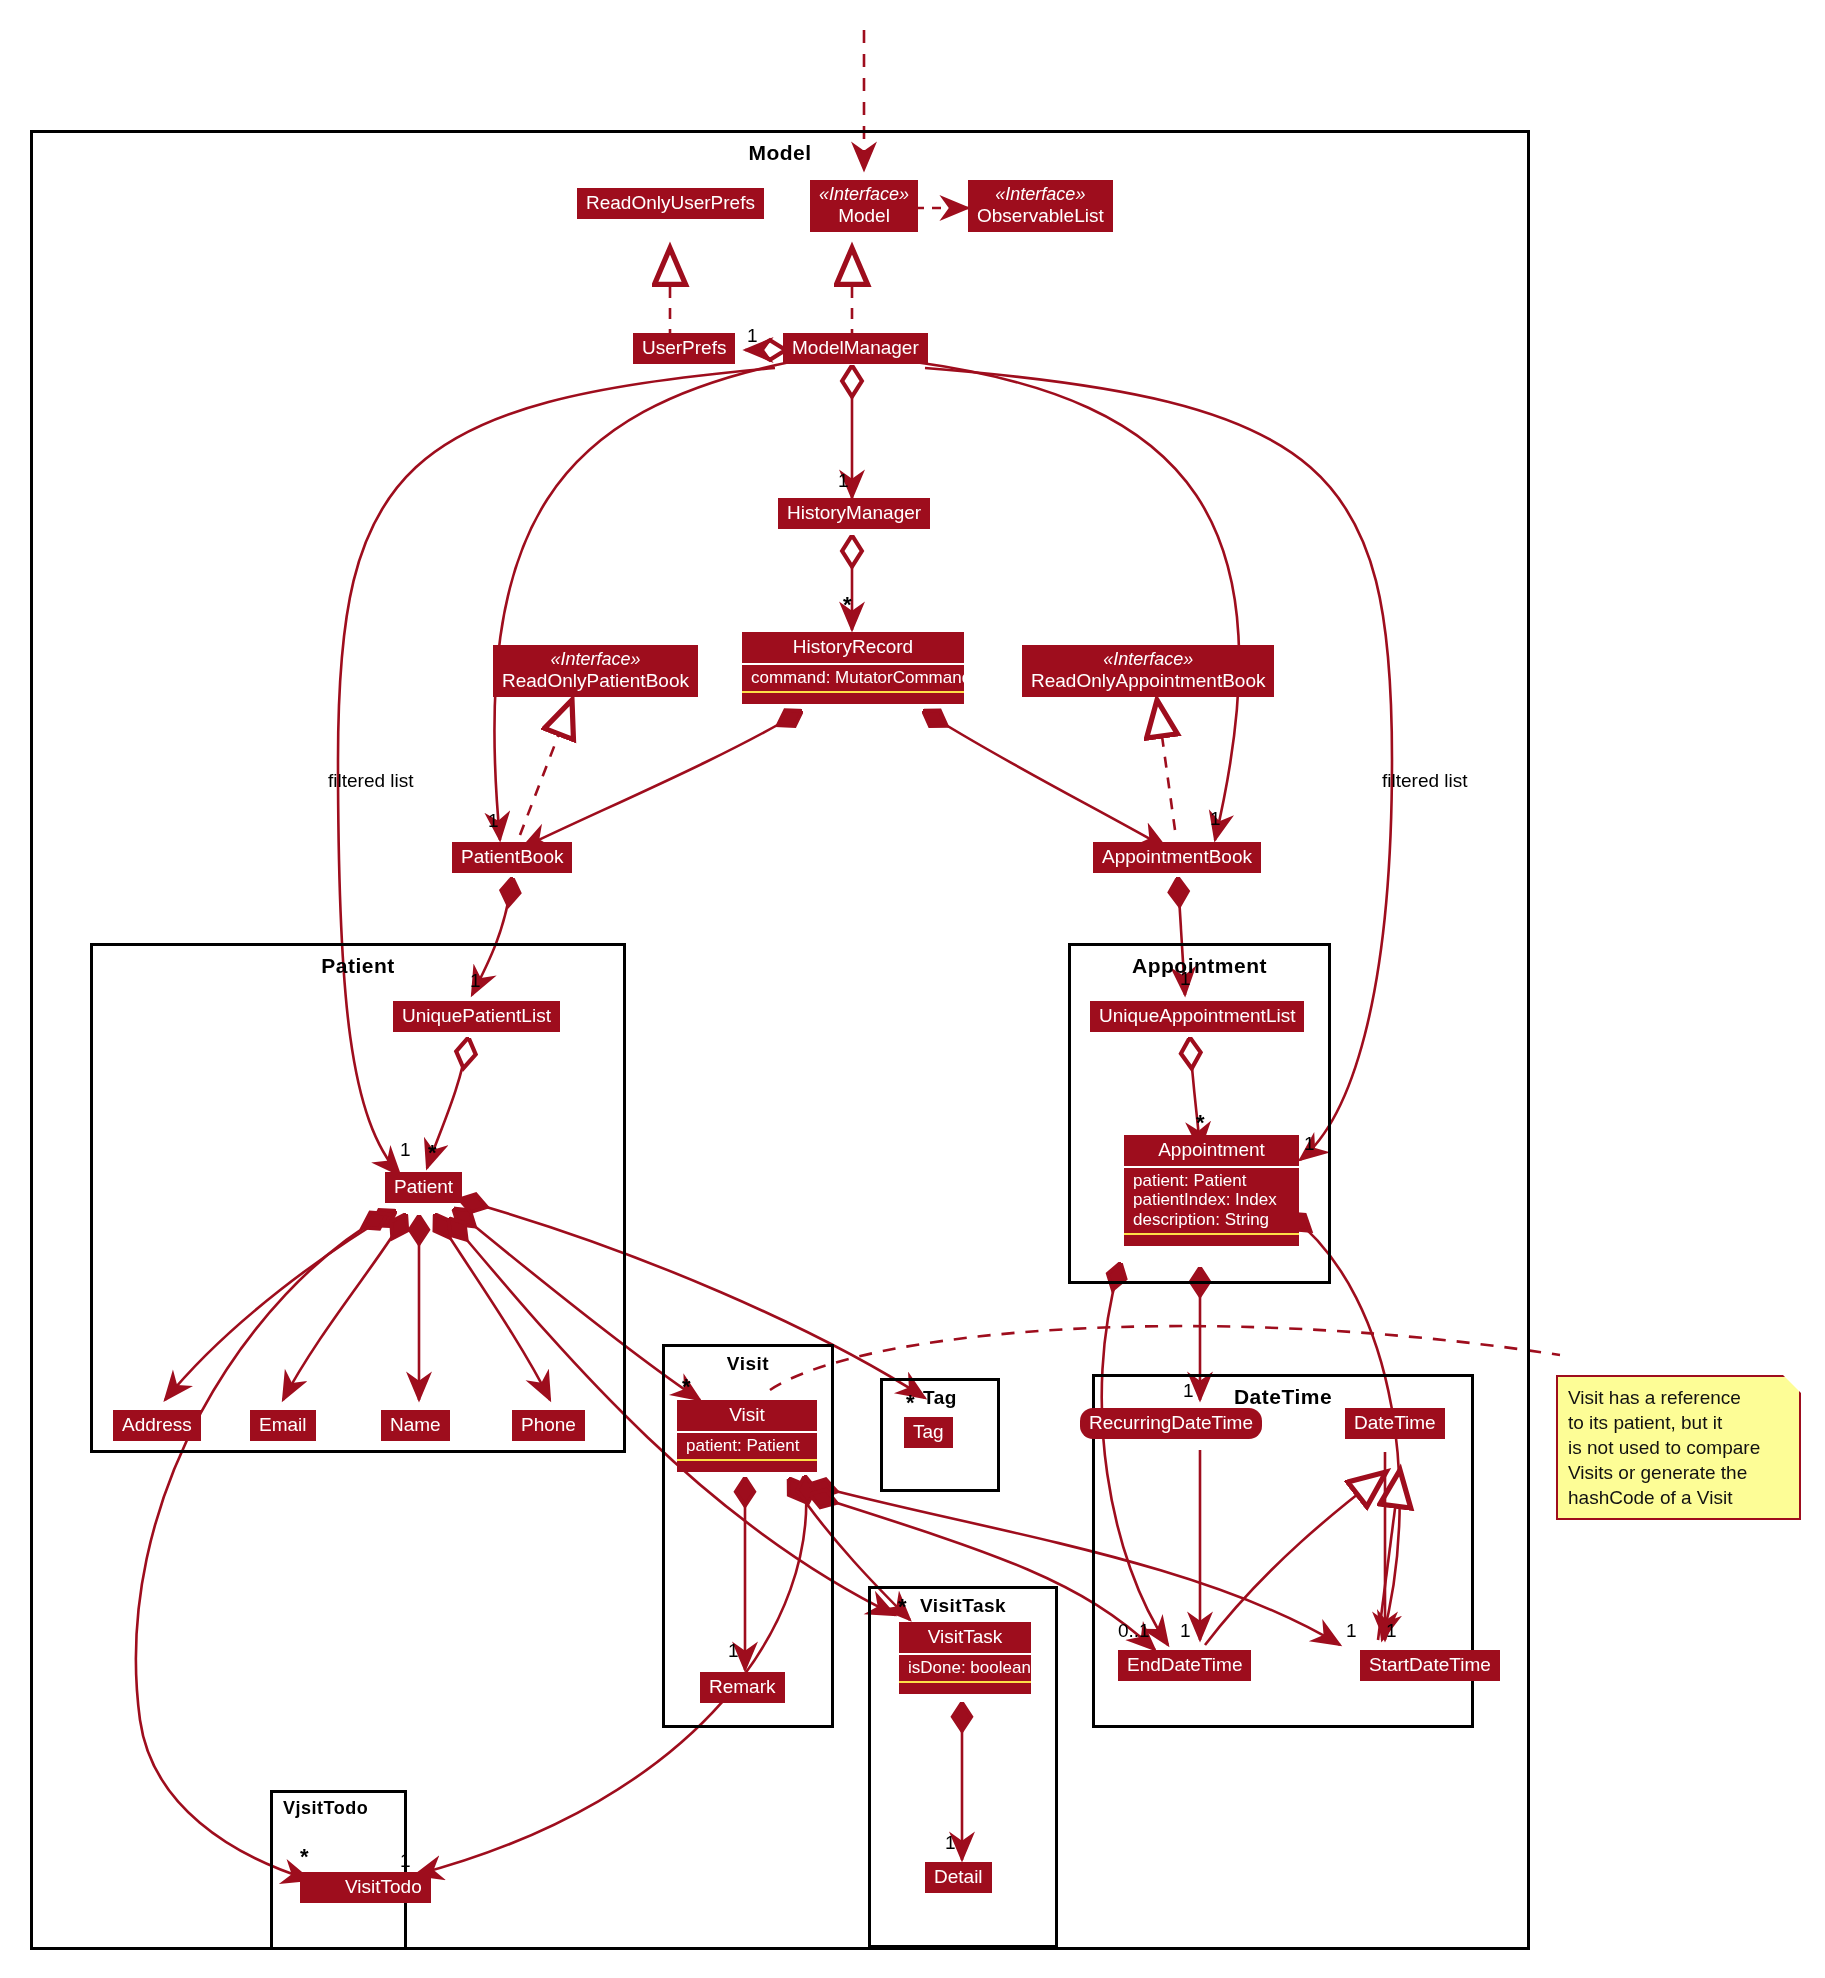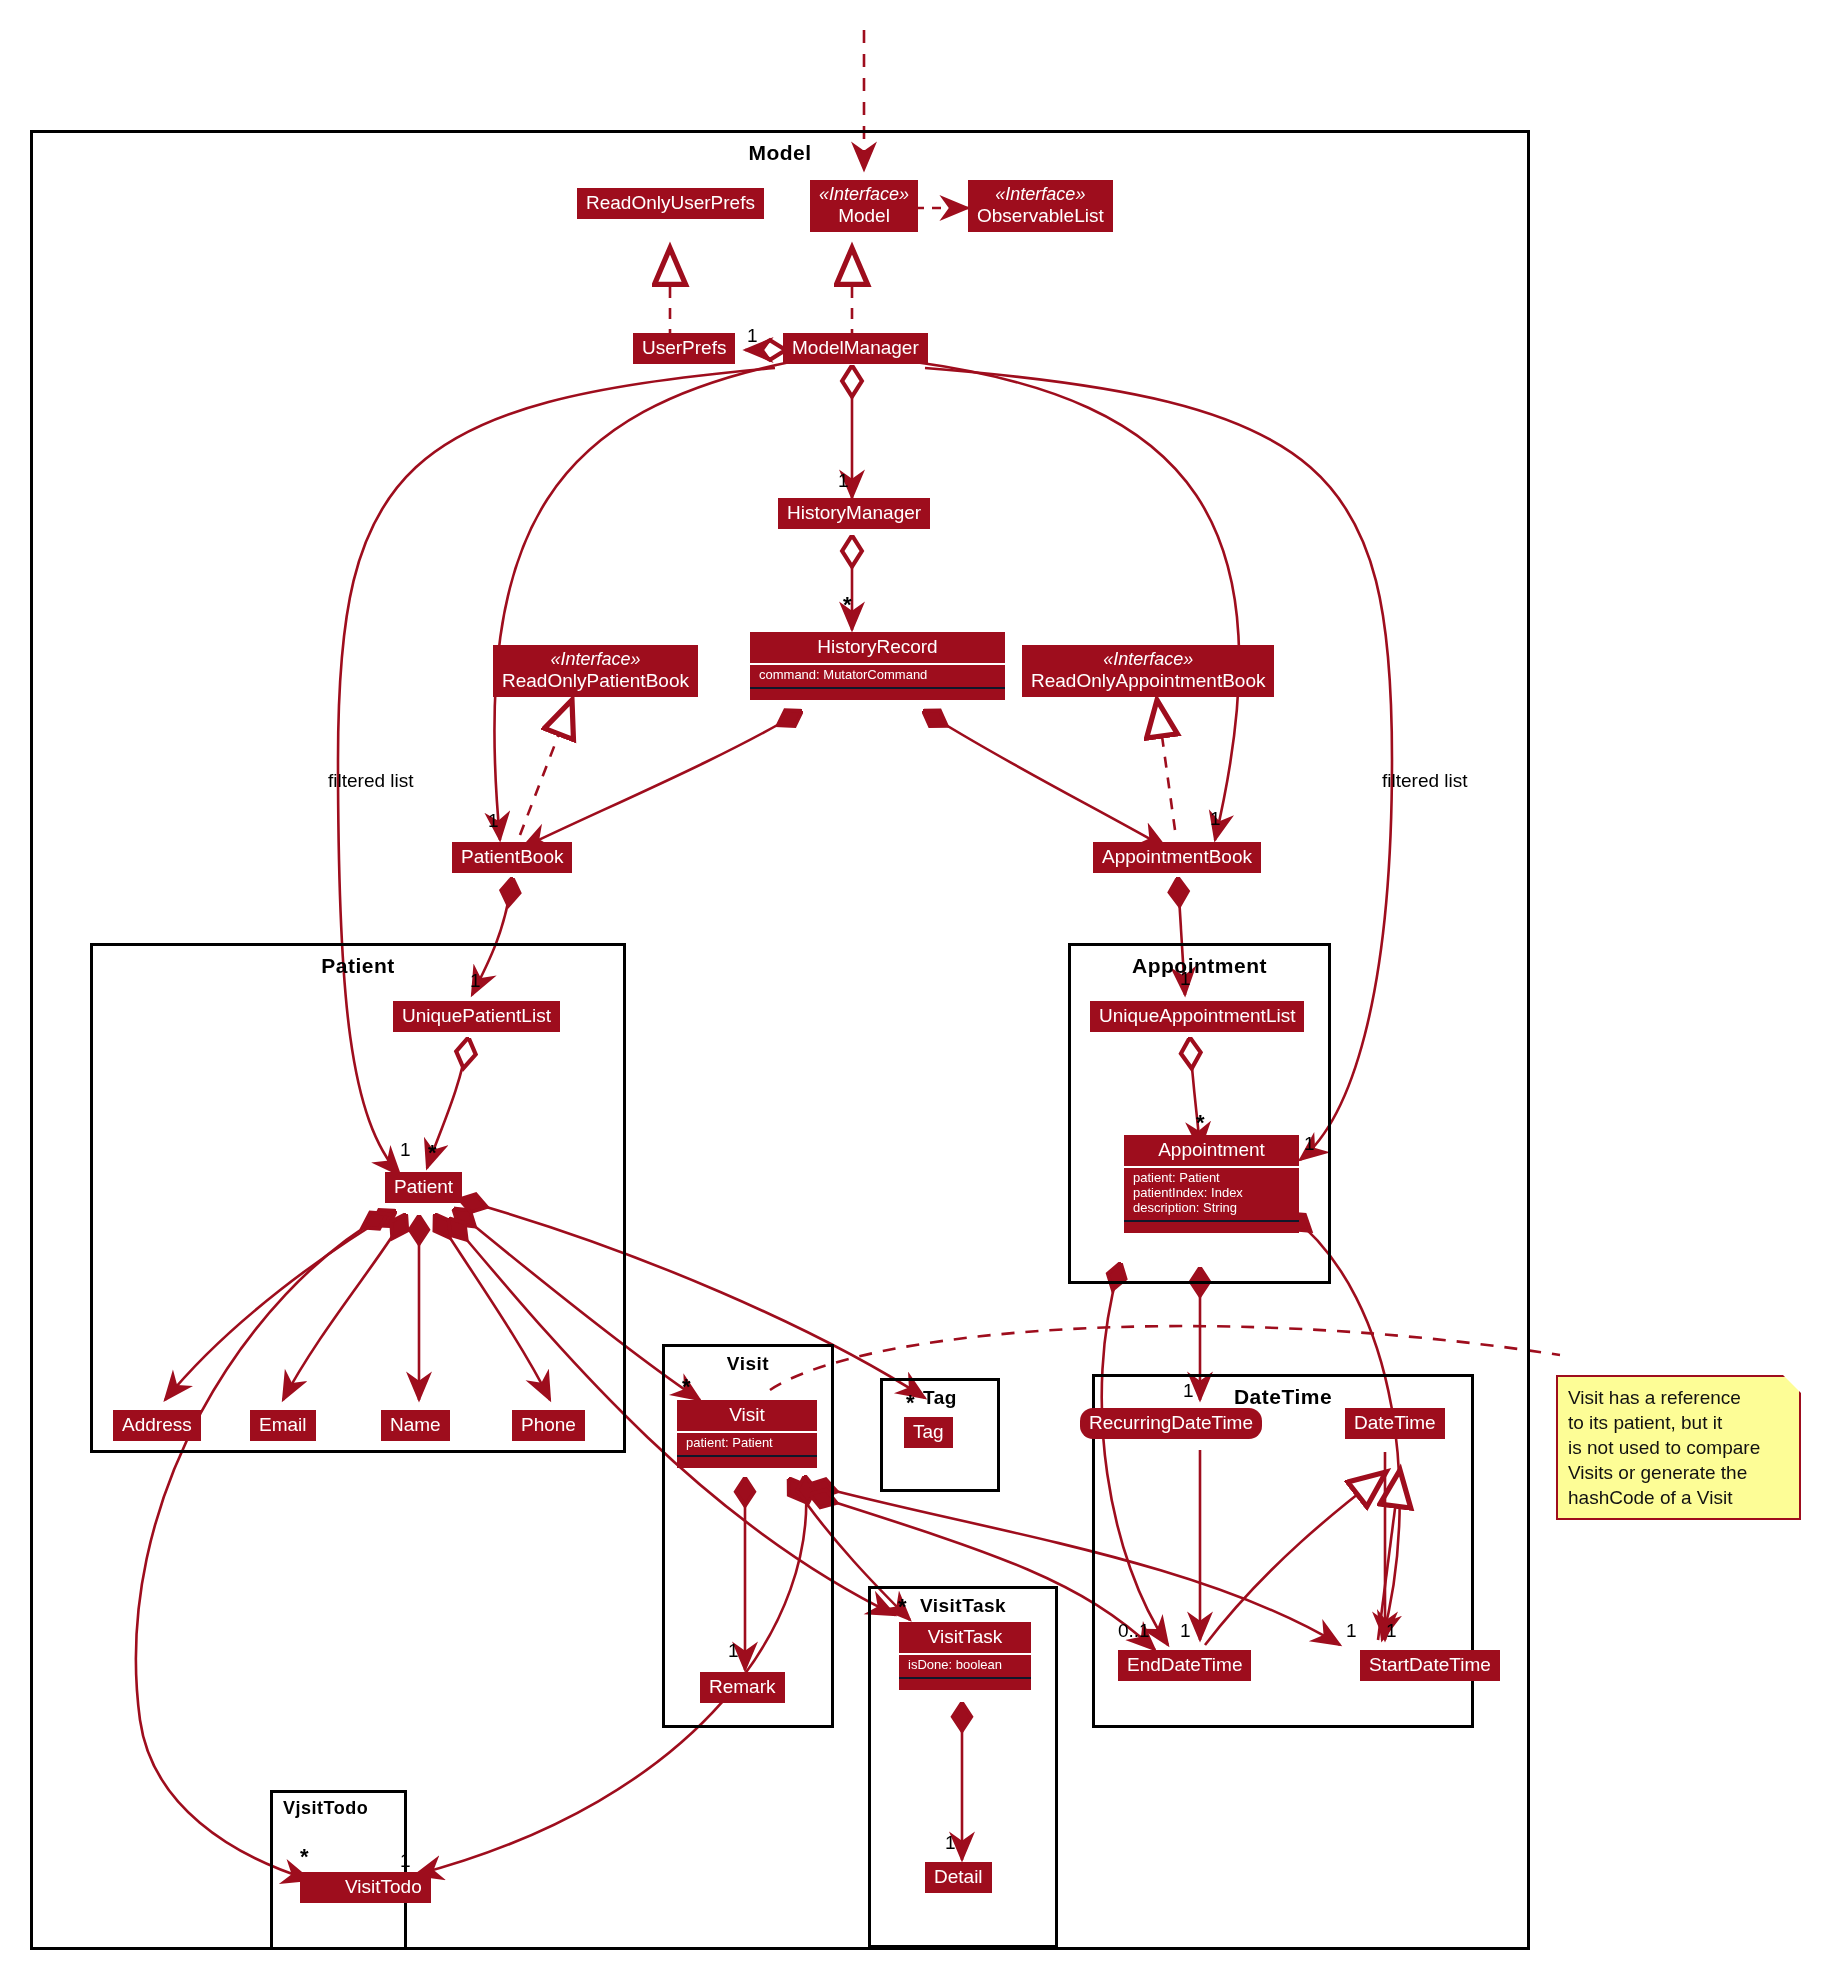--- a/index.html
+++ b/index.html
@@ -60,22 +60,22 @@
   }
   .cls .hdr .stereo {
     display: block;
     font-style: italic;
     font-size: 18px;
   }
   .cls.compart .hdr { border-bottom: 2px solid #ffffff; }
   .cls .attrs {
     padding: 3px 9px 4px 9px;
     text-align: left;
-    font-size: 13px;
-    border-bottom: 2px solid #0f172a;
+    font-size: 17px;
+    border-bottom: 2px solid #fde047;
   }
   .cls .attrs div { white-space: nowrap; }
   .cls .ops {
     height: 11px;
   }
   
   .note {
     position: absolute;
     background: #fdfd96;
     border: 2px solid #9e0d1d;
@@ -262,21 +262,21 @@
   </div>
 
   <div class="cls" style="left:783px; top:333px;">
     <div class="hdr"><span>ModelManager</span></div>
   </div>
 
   <div class="cls" style="left:778px; top:498px;">
     <div class="hdr"><span>HistoryManager</span></div>
   </div>
 
-  <div class="cls compart" style="left:742px; top:632px; width:255px;margin-left:8px;">
+  <div class="cls compart" style="left:742px; top:632px; width:222px;">
     <div class="hdr"><span>HistoryRecord</span></div>
     <div class="attrs">
         <div>command: MutatorCommand</div>
       </div>
     <div class="ops"></div>
   </div>
 
   <div class="cls" style="left:493px; top:645px;">
     <div class="hdr">
       <span class="stereo">«Interface»</span>

